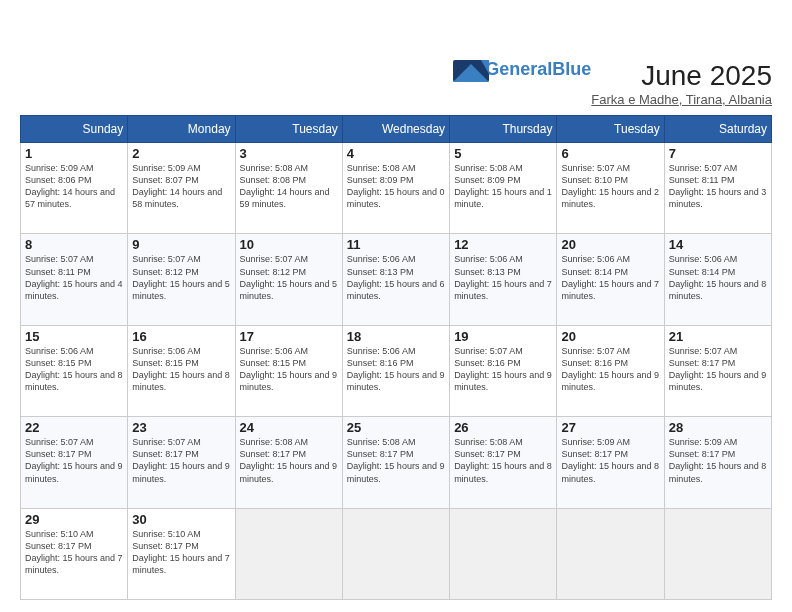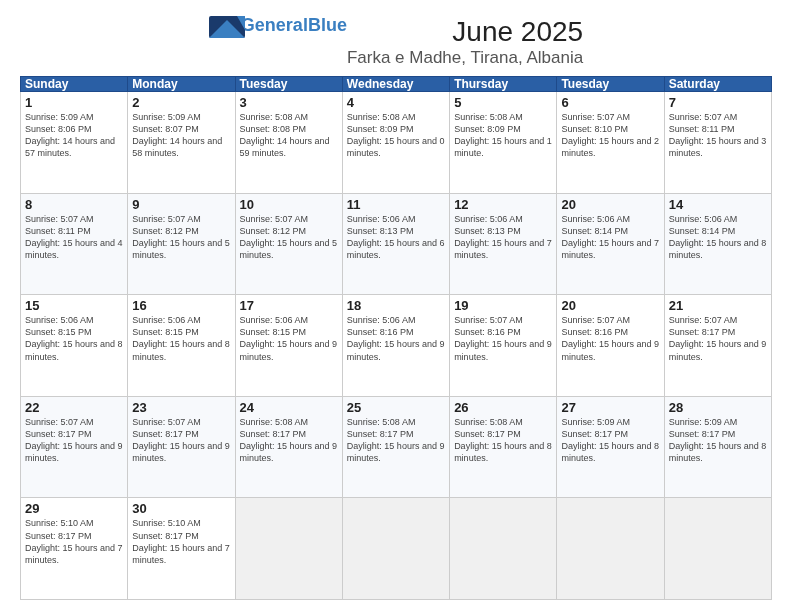--- a/index.html
+++ b/index.html
@@ -12,23 +12,24 @@
     }
     .page {
       width: 792px;
       height: 612px;
       padding: 16px 20px 12px 20px;
       display: flex;
       flex-direction: column;
     }
     .header {
       display: flex;
-      justify-content: center;
+      justify-content: flex-end;
       align-items: flex-start;
       margin-bottom: 8px;
+      margin-top: 44px;
     }
     .logo {
       display: flex;
       flex-direction: column;
       align-items: flex-start;
     }
     .logo-text {
       font-size: 18px;
       font-weight: bold;
       color: #1a3a6b;
@@ -49,37 +50,38 @@
     }
     .title-block {
       text-align: right;
     }
     .month-title {
       font-size: 28px;
       font-weight: normal;
       color: #222;
     }
     .location {
-      font-size: 17px;
+      font-size: 13px;
       color: #555;
+      text-decoration: underline;
     }
     .calendar {
       flex: 1;
       border: 1px solid #ccc;
       border-collapse: collapse;
       width: 100%;
       table-layout: fixed;
     }
     .calendar th {
       background: #2a5fa5;
       color: #fff;
       font-size: 12px;
-      font-weight: bold;
-      padding: 0 4px;
-      text-align: left;
+      font-weight: normal;
+      padding: 6px 4px;
+      text-align: right;
       border: 1px solid #1e4a8a;
     }
     .calendar td {
       vertical-align: top;
       border: 1px solid #ccc;
       padding: 3px 4px;
       font-size: 9.5px;
       color: #333;
       height: 82px;
     }

